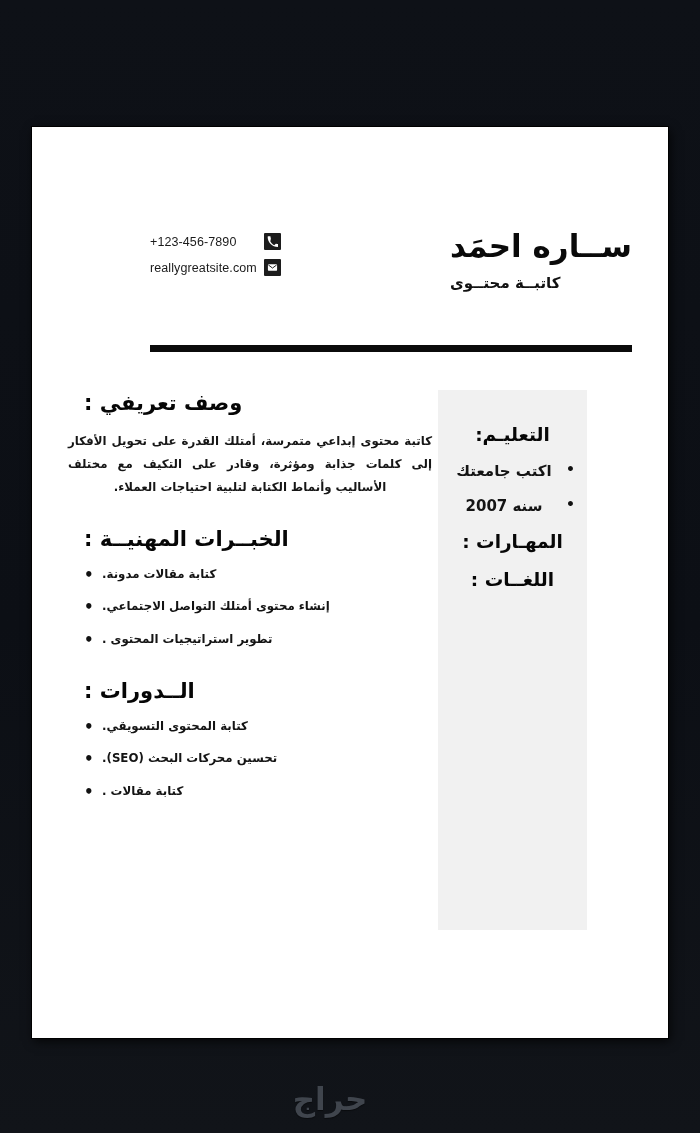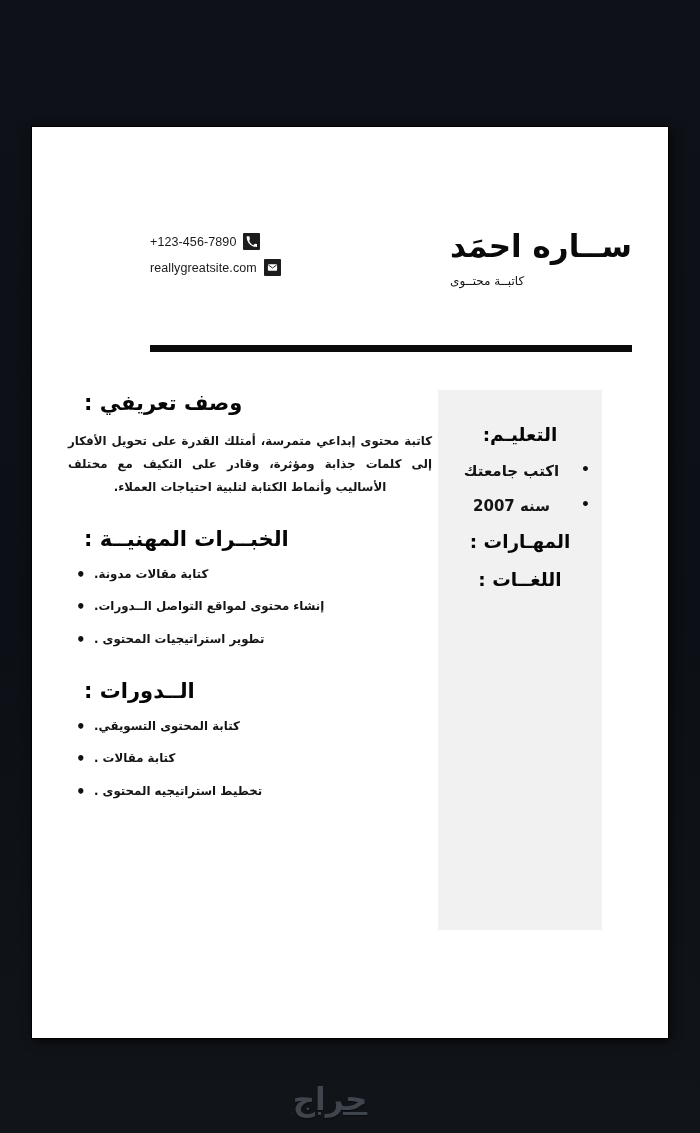--- a/index.html
+++ b/index.html
@@ -52,39 +52,39 @@
     font-size: 31px;
     font-weight: 700;
     letter-spacing: 0px;
     color: #0a0a0a;
     line-height: 1.05;
     white-space: nowrap;
     direction: rtl;
   }
   .job-title {
     margin-top: 11px;
-    font-size: 12px;
-    font-weight: 400;
+    font-size: 15px;
+    font-weight: 700;
     letter-spacing: 1.2px;
     color: #111;
     direction: rtl;
     text-align: left;
   }
 
   .contact-block {
     position: absolute;
     left: 118px;
     top: 3px;
     direction: ltr;
     text-align: right;
   }
   .contact-row {
     display: flex;
     align-items: center;
-    justify-content: flex-start;
+    justify-content: space-between;
     gap: 7px;
     margin-bottom: 9px;
   }
   .contact-text {
     font-size: 12.5px;
     color: #1b1b1b;
     font-family: "Liberation Sans", sans-serif;
     letter-spacing: .1px;
     white-space: nowrap;
   }
@@ -116,21 +116,21 @@
     left: 0; right: 0;
     top: 263px;
     bottom: 0;
   }
 
   
   .sidebar {
     position: absolute;
     left: 406px;
     top: 0;
-    width: 164px;
+    width: 149px;
     height: 540px;
     background: #f1f1f1;
     box-sizing: border-box;
     padding: 34px 10px 20px 10px;
     direction: rtl;
     text-align: center;
   }
   .side-heading {
     font-size: 18.5px;
     font-weight: 700;
@@ -192,21 +192,21 @@
     color: #161616;
     line-height: 1.95;
     text-align: justify;
     text-align-last: center;
     direction: rtl;
     margin: 0;
   }
 
   ul.main-list {
     list-style: none;
-    margin: 4px;
+    margin: 12px;
     padding: 0;
     direction: rtl;
   }
   ul.main-list li {
     font-size: 11.8px;
     font-weight: 700;
     color: #141414;
     margin-bottom: 17px;
     text-align: left;
     position: relative;
@@ -234,21 +234,20 @@
   .watermark span {
     display: inline-block;
     font-size: 31px;
     font-weight: 700;
     color: #5d646e;
     opacity: .62;
     letter-spacing: 2px;
     direction: rtl;
     text-shadow: 0 1px 1px rgba(0,0,0,.7);
     padding-right: 40px;
-    text-decoration: underline;
   }
 </style>
 </head>
 <body>
 
 <div id="stage">
 
   <div id="page">
 
     <div class="header">
@@ -301,29 +300,29 @@
       </aside>
 
       <section class="main">
 
         <h2 class="main-heading">وصف تعريفي :</h2>
         <p class="summary">كاتبة محتوى إبداعي متمرسة، أمتلك القدرة على تحويل الأفكار إلى كلمات جذابة ومؤثرة، وقادر على التكيف مع مختلف الأساليب وأنماط الكتابة لتلبية احتياجات العملاء.</p>
 
         <h2 class="main-heading second">الخبــرات المهنيــة :</h2>
         <ul class="main-list">
           <li>كتابة مقالات مدونة.</li>
-          <li>إنشاء محتوى لمواقع التواصل الــدورات.</li>
+          <li>إنشاء محتوى أمتلك التواصل الاجتماعي.</li>
           <li>تطوير استراتيجيات المحتوى .</li>
         </ul>
 
         <h2 class="main-heading third">الــدورات :</h2>
         <ul class="main-list">
           <li>كتابة المحتوى التسويقي.</li>
+          <li>تحسين محركات البحث (SEO).</li>
           <li>كتابة مقالات .</li>
-          <li>تخطيط استراتيجيه المحتوى .</li>
         </ul>
 
       </section>
 
     </div>
 
   </div>
 
   <div class="watermark">
     <span>حراج</span>

